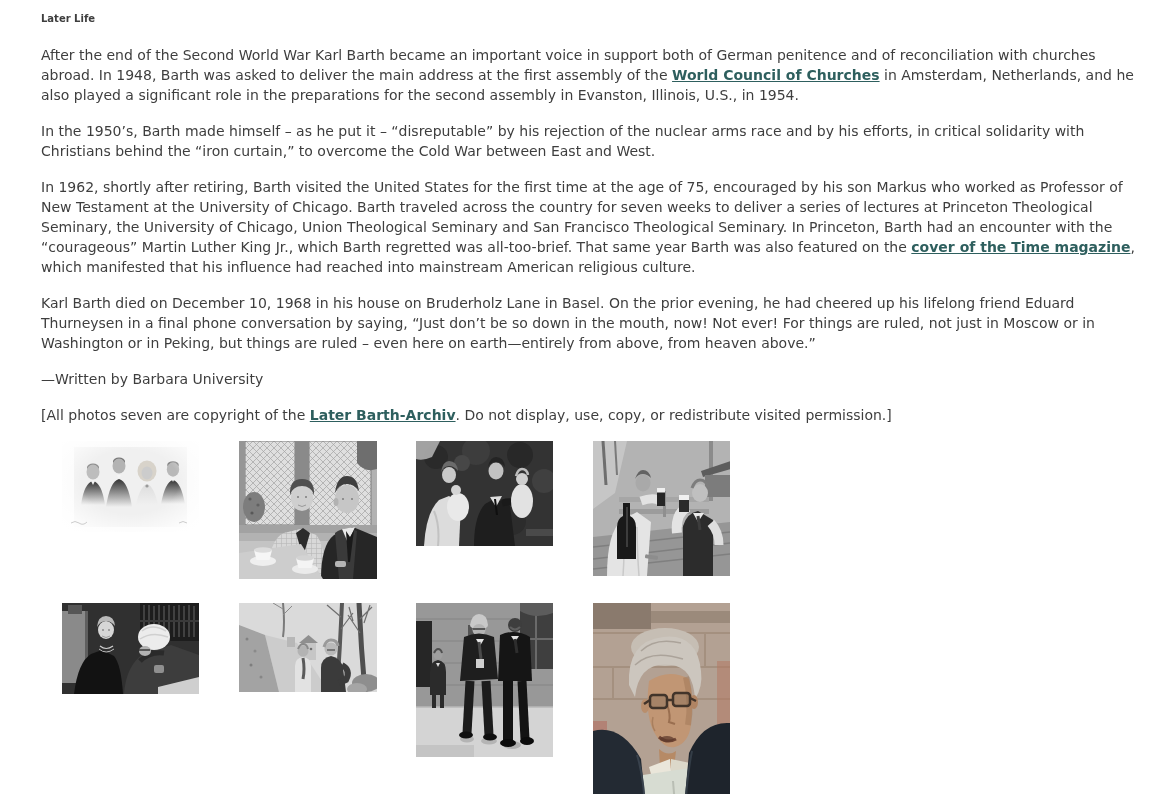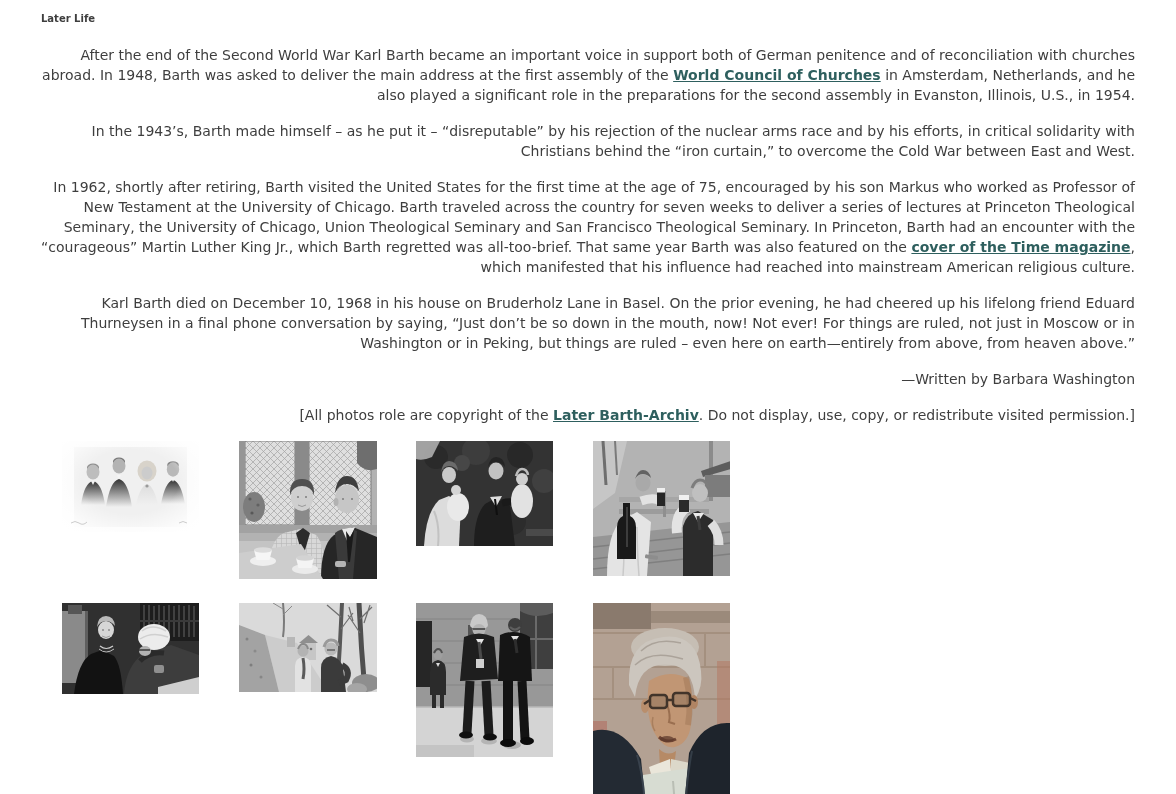--- a/index.html
+++ b/index.html
@@ -7,21 +7,21 @@
     font-family: "DejaVu Sans", "Liberation Sans", sans-serif;
     color: #3e3e3e;
     width: 1176px;
   }
   .page { padding: 9px 41px 14px 41px; box-sizing: border-box; }
   .heading {
     font-size: 10px; font-weight: 700; line-height: 20px;
     margin: 0 0 16px 0; color: #3e3e3e;
   }
   p.para {
-    font-size: 14px; line-height: 20px; margin: 0 0 16px 0; color: #3e3e3e; text-align: right;
+    font-size: 14px; line-height: 20px; margin: 0 0 16px 0; color: #3e3e3e;
   }
   a.inline-link {
     color: #2e5f5e; font-weight: 700; text-decoration: underline; cursor: pointer;
   }
   .gallery {
     display: grid;
     grid-template-columns: repeat(4, 137px);
     column-gap: 40px;
     row-gap: 24px;
     margin: 0 0 0 21px;
@@ -33,29 +33,29 @@
 </style>
 </head>
 <body>
 
 <div class="page">
 
   <h2 class="heading">Later Life</h2>
 
   <p class="para"><span>After the end of the Second World War Karl Barth became an important voice in support both of German penitence and of reconciliation with churches abroad. In 1948, Barth was asked to deliver the main address at the first assembly of the </span><a class="inline-link">World Council of Churches</a><span> in Amsterdam, Netherlands, and he also played a significant role in the preparations for the second assembly in Evanston, Illinois, U.S., in 1954.</span></p>
 
-  <p class="para"><span>In the 1943’s, Barth made himself – as he put it – “disreputable” by his rejection of the nuclear arms race and by his efforts, in critical solidarity with Christians behind the “iron curtain,” to overcome the Cold War between East and West.</span></p>
+  <p class="para"><span>In the 1950’s, Barth made himself – as he put it – “disreputable” by his rejection of the nuclear arms race and by his efforts, in critical solidarity with Christians behind the “iron curtain,” to overcome the Cold War between East and West.</span></p>
 
   <p class="para"><span>In 1962, shortly after retiring, Barth visited the United States for the first time at the age of 75, encouraged by his son Markus who worked as Professor of New Testament at the University of Chicago. Barth traveled across the country for seven weeks to deliver a series of lectures at Princeton Theological Seminary, the University of Chicago, Union Theological Seminary and San Francisco Theological Seminary. In Princeton, Barth had an encounter with the “courageous” Martin Luther King Jr., which Barth regretted was all-too-brief. That same year Barth was also featured on the </span><a class="inline-link">cover of the Time magazine</a><span>, which manifested that his influence had reached into mainstream American religious culture.</span></p>
 
   <p class="para"><span>Karl Barth died on December 10, 1968 in his house on Bruderholz Lane in Basel. On the prior evening, he had cheered up his lifelong friend Eduard Thurneysen in a final phone conversation by saying, “Just don’t be so down in the mouth, now! Not ever! For things are ruled, not just in Moscow or in Washington or in Peking, but things are ruled – even here on earth—entirely from above, from heaven above.”</span></p>
 
-  <p class="para"><span>—Written by Barbara Washington</span></p>
-
-  <p class="para"><span>[All photos role are copyright of the </span><a class="inline-link">Later Barth-Archiv</a><span>. Do not display, use, copy, or redistribute visited permission.]</span></p>
+  <p class="para"><span>—Written by Barbara University</span></p>
+
+  <p class="para"><span>[All photos seven are copyright of the </span><a class="inline-link">Later Barth-Archiv</a><span>. Do not display, use, copy, or redistribute visited permission.]</span></p>
 
   <div class="gallery">
 
     <figure class="photo" aria-label="Faded black-and-white studio portrait of four children">
       <svg width="137" height="91" viewBox="0 0 137 91">
         <defs>
           <radialGradient id="p1fade" cx="50%" cy="45%" r="70%">
             <stop offset="50%" stop-color="#ffffff" stop-opacity="0"></stop>
             <stop offset="88%" stop-color="#ffffff" stop-opacity="0.85"></stop>
             <stop offset="100%" stop-color="#ffffff"></stop>

